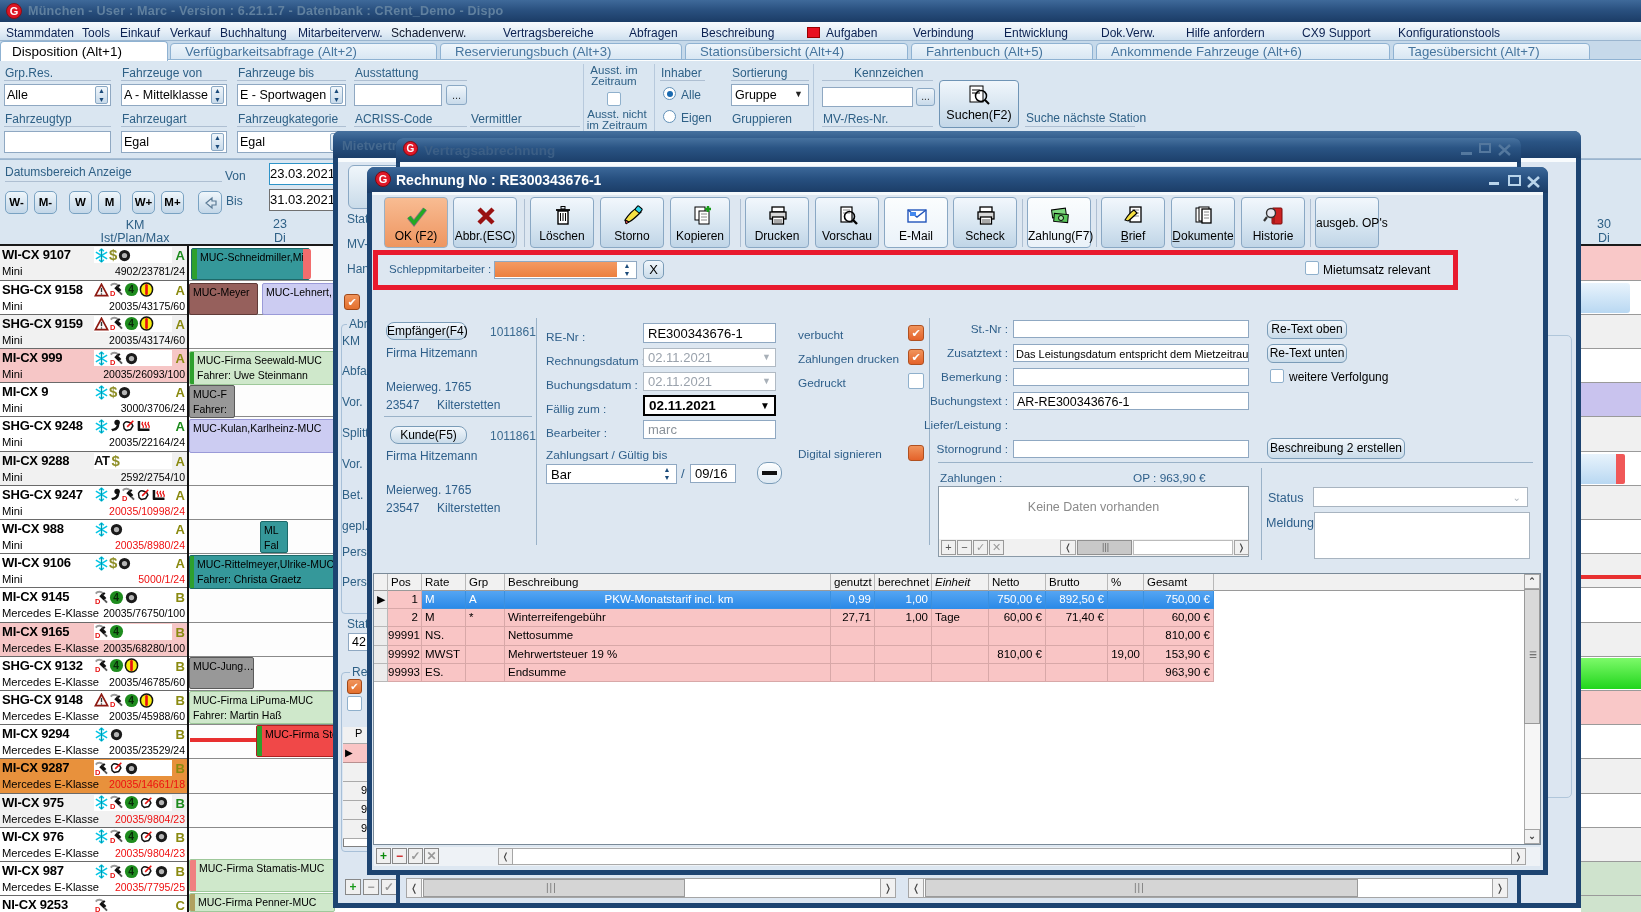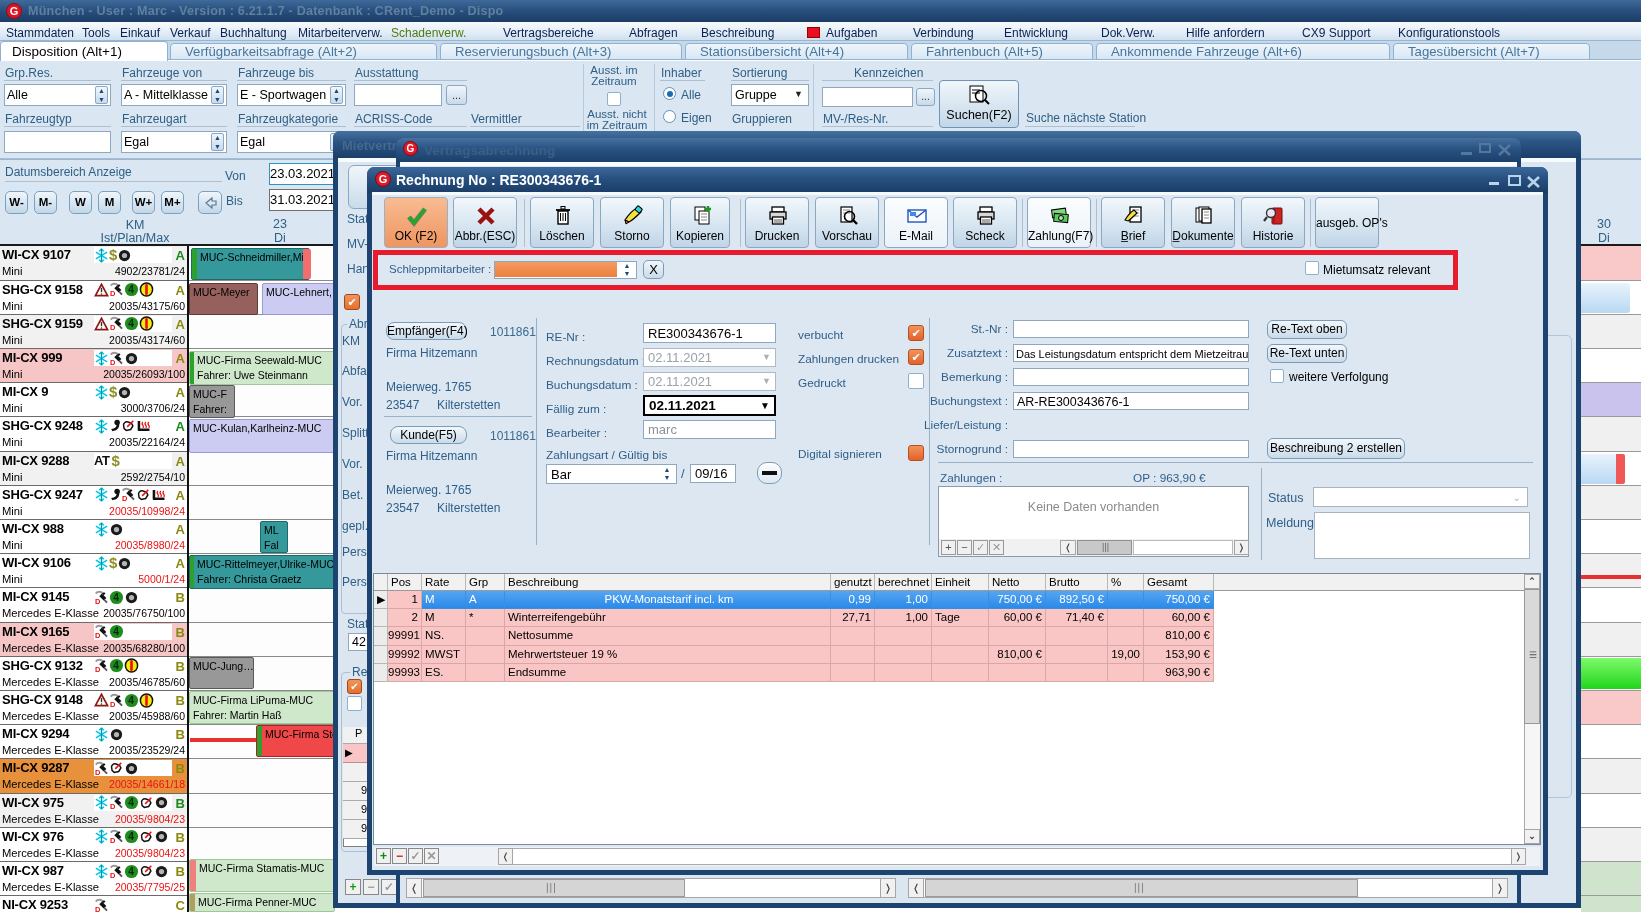--- a/index.html
+++ b/index.html
@@ -17,21 +17,21 @@
 <div class="ab" style="left:0;top:0;width:1641px;height:22px;background:linear-gradient(180deg,#3f6a9a 0%,#2a5180 45%,#1b3c66 100%);"></div>
 <div class="ab" style="left:6px;top:3px;width:16px;height:16px;border-radius:50%;background:#dd1423;border:1px solid #881018;color:#fff;font-size:11px;font-weight:bold;text-align:center;line-height:15px;">G</div>
 <div class="ab" style="left:28px;top:4px;color:#60809f;font-weight:bold;font-size:12.6px;letter-spacing:0.2px;">München - User : Marc - Version : 6.21.1.7 - Datenbank : CRent_Demo - Dispo</div>
 <div class="ab" style="left:0;top:22px;width:1641px;height:19px;background:linear-gradient(180deg,#f7fafd 0%,#e4eef7 55%,#cfe0ef 100%);border-bottom:1px solid #9ab5cf;"></div>
 <div class="ab" style="left:6px;top:26px;color:#0a2050;font-size:12px;white-space:nowrap;">Stammdaten</div>
 <div class="ab" style="left:82px;top:26px;color:#0a2050;font-size:12px;white-space:nowrap;">Tools</div>
 <div class="ab" style="left:120px;top:26px;color:#0a2050;font-size:12px;white-space:nowrap;">Einkauf</div>
 <div class="ab" style="left:170px;top:26px;color:#0a2050;font-size:12px;white-space:nowrap;">Verkauf</div>
 <div class="ab" style="left:220px;top:26px;color:#0a2050;font-size:12px;white-space:nowrap;">Buchhaltung</div>
 <div class="ab" style="left:298px;top:26px;color:#0a2050;font-size:12px;white-space:nowrap;">Mitarbeiterverw.</div>
-<div class="ab" style="left:391px;top:26px;color:#4d7c0f;font-size:12px;white-space:nowrap;">Schadenverw.</div>
+<div class="ab" style="left:391px;top:26px;color:#0f172a;font-size:12px;white-space:nowrap;">Schadenverw.</div>
 <div class="ab" style="left:503px;top:26px;color:#0a2050;font-size:12px;white-space:nowrap;">Vertragsbereiche</div>
 <div class="ab" style="left:629px;top:26px;color:#0a2050;font-size:12px;white-space:nowrap;">Abfragen</div>
 <div class="ab" style="left:701px;top:26px;color:#0a2050;font-size:12px;white-space:nowrap;">Beschreibung</div>
 <div class="ab" style="left:826px;top:26px;color:#0a2050;font-size:12px;white-space:nowrap;">Aufgaben</div>
 <div class="ab" style="left:913px;top:26px;color:#0a2050;font-size:12px;white-space:nowrap;">Verbindung</div>
 <div class="ab" style="left:1004px;top:26px;color:#0a2050;font-size:12px;white-space:nowrap;">Entwicklung</div>
 <div class="ab" style="left:1101px;top:26px;color:#0a2050;font-size:12px;white-space:nowrap;">Dok.Verw.</div>
 <div class="ab" style="left:1186px;top:26px;color:#0a2050;font-size:12px;white-space:nowrap;">Hilfe anfordern</div>
 <div class="ab" style="left:1302px;top:26px;color:#0a2050;font-size:12px;white-space:nowrap;">CX9 Support</div>
 <div class="ab" style="left:1398px;top:26px;color:#0a2050;font-size:12px;white-space:nowrap;">Konfigurationstools</div>
@@ -1074,21 +1074,21 @@
 <div class="ab" style="left:1266px;top:516px;color:#2e5f8a;font-size:12.5px;z-index:32;">Meldung</div>
 <div class="ab" style="left:1314px;top:512px;width:216px;height:47px;background:#fff;border:1px solid #a8b4c0;z-index:32;"></div>
 <div class="ab" style="left:373px;top:573px;width:1168px;height:272px;background:#fff;border:1px solid #7a8a98;z-index:32;"></div>
 <div class="ab" style="left:374px;top:574px;width:14px;height:17px;background:#f1f1f1;border-right:1px solid #b8b8b8;border-bottom:1px solid #9a9a9a;z-index:32;font-size:11.5px;color:#000;padding:2px 0 0 3px;white-space:nowrap;overflow:hidden;"></div>
 <div class="ab" style="left:388px;top:574px;width:34px;height:17px;background:#f1f1f1;border-right:1px solid #b8b8b8;border-bottom:1px solid #9a9a9a;z-index:32;font-size:11.5px;color:#000;padding:2px 0 0 3px;white-space:nowrap;overflow:hidden;">Pos</div>
 <div class="ab" style="left:422px;top:574px;width:44px;height:17px;background:#f1f1f1;border-right:1px solid #b8b8b8;border-bottom:1px solid #9a9a9a;z-index:32;font-size:11.5px;color:#000;padding:2px 0 0 3px;white-space:nowrap;overflow:hidden;">Rate</div>
 <div class="ab" style="left:466px;top:574px;width:39px;height:17px;background:#f1f1f1;border-right:1px solid #b8b8b8;border-bottom:1px solid #9a9a9a;z-index:32;font-size:11.5px;color:#000;padding:2px 0 0 3px;white-space:nowrap;overflow:hidden;">Grp</div>
 <div class="ab" style="left:505px;top:574px;width:326px;height:17px;background:#f1f1f1;border-right:1px solid #b8b8b8;border-bottom:1px solid #9a9a9a;z-index:32;font-size:11.5px;color:#000;padding:2px 0 0 3px;white-space:nowrap;overflow:hidden;">Beschreibung</div>
 <div class="ab" style="left:831px;top:574px;width:44px;height:17px;background:#f1f1f1;border-right:1px solid #b8b8b8;border-bottom:1px solid #9a9a9a;z-index:32;font-size:11.5px;color:#000;padding:2px 0 0 3px;white-space:nowrap;overflow:hidden;">genutzt</div>
 <div class="ab" style="left:875px;top:574px;width:57px;height:17px;background:#f1f1f1;border-right:1px solid #b8b8b8;border-bottom:1px solid #9a9a9a;z-index:32;font-size:11.5px;color:#000;padding:2px 0 0 3px;white-space:nowrap;overflow:hidden;">berechnet</div>
-<div class="ab" style="left:932px;top:574px;width:57px;height:17px;background:#f1f1f1;border-right:1px solid #b8b8b8;border-bottom:1px solid #9a9a9a;z-index:32;font-size:11.5px;color:#000;padding:2px 0 0 3px;white-space:nowrap;overflow:hidden;">Einheit</div>
+<div class="ab" style="left:932px;top:574px;width:57px;height:17px;background:#f1f1f1;border-right:1px solid #b8b8b8;border-bottom:1px solid #9a9a9a;z-index:32;font-size:11.5px;color:#000;padding:2px 0 0 3px;white-space:nowrap;overflow:hidden;font-style:italic;">Einheit</div>
 <div class="ab" style="left:989px;top:574px;width:57px;height:17px;background:#f1f1f1;border-right:1px solid #b8b8b8;border-bottom:1px solid #9a9a9a;z-index:32;font-size:11.5px;color:#000;padding:2px 0 0 3px;white-space:nowrap;overflow:hidden;">Netto</div>
 <div class="ab" style="left:1046px;top:574px;width:62px;height:17px;background:#f1f1f1;border-right:1px solid #b8b8b8;border-bottom:1px solid #9a9a9a;z-index:32;font-size:11.5px;color:#000;padding:2px 0 0 3px;white-space:nowrap;overflow:hidden;">Brutto</div>
 <div class="ab" style="left:1108px;top:574px;width:36px;height:17px;background:#f1f1f1;border-right:1px solid #b8b8b8;border-bottom:1px solid #9a9a9a;z-index:32;font-size:11.5px;color:#000;padding:2px 0 0 3px;white-space:nowrap;overflow:hidden;">%</div>
 <div class="ab" style="left:1144px;top:574px;width:70px;height:17px;background:#f1f1f1;border-right:1px solid #b8b8b8;border-bottom:1px solid #9a9a9a;z-index:32;font-size:11.5px;color:#000;padding:2px 0 0 3px;white-space:nowrap;overflow:hidden;">Gesamt</div>
 <div class="ab" style="left:1214px;top:574px;width:310px;height:17px;background:#f1f1f1;border-bottom:1px solid #9a9a9a;z-index:32;"></div>
 <div class="ab" style="left:374px;top:591.0px;width:14px;height:18.2px;background:#ececec;border-right:1px solid #b8b8b8;border-bottom:1px solid #b8b8b8;z-index:32;">
     <span style="position:absolute;left:3px;top:2px;color:#000;font-size:11px;">▶</span>
   </div>
 <div class="ab" style="left:388px;top:591.0px;width:34px;height:18.2px;background:#f9c5c5;border-right:1px solid #d8a8a8;border-bottom:1px solid #d8a8a8;z-index:32;font-size:11.5px;color:#000;text-align:right;padding-right:3px;padding-top:2px;white-space:nowrap;overflow:hidden;">1</div>
 <div class="ab" style="left:422px;top:591.0px;width:44px;height:18.2px;background:linear-gradient(180deg,#55a5f2,#2b8ae8);border-right:1px solid #3a90e0;border-bottom:1px solid #3a90e0;z-index:32;font-size:11.5px;color:#fff;text-align:left;padding-left:3px;padding-top:2px;white-space:nowrap;overflow:hidden;">M</div>

